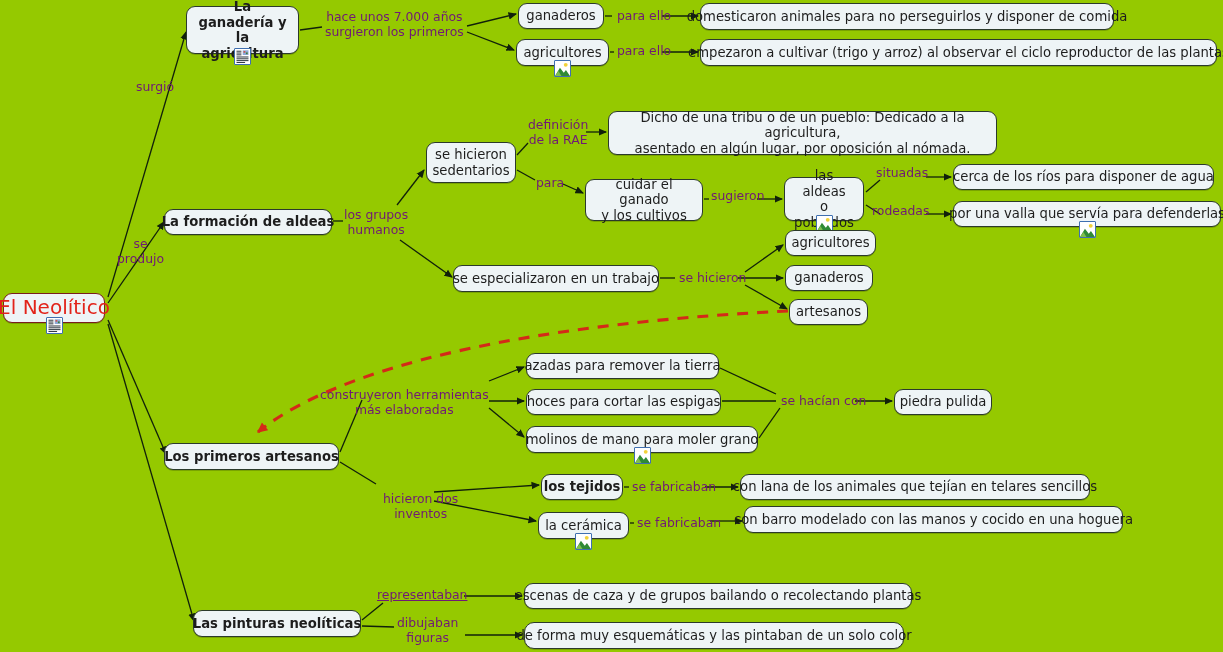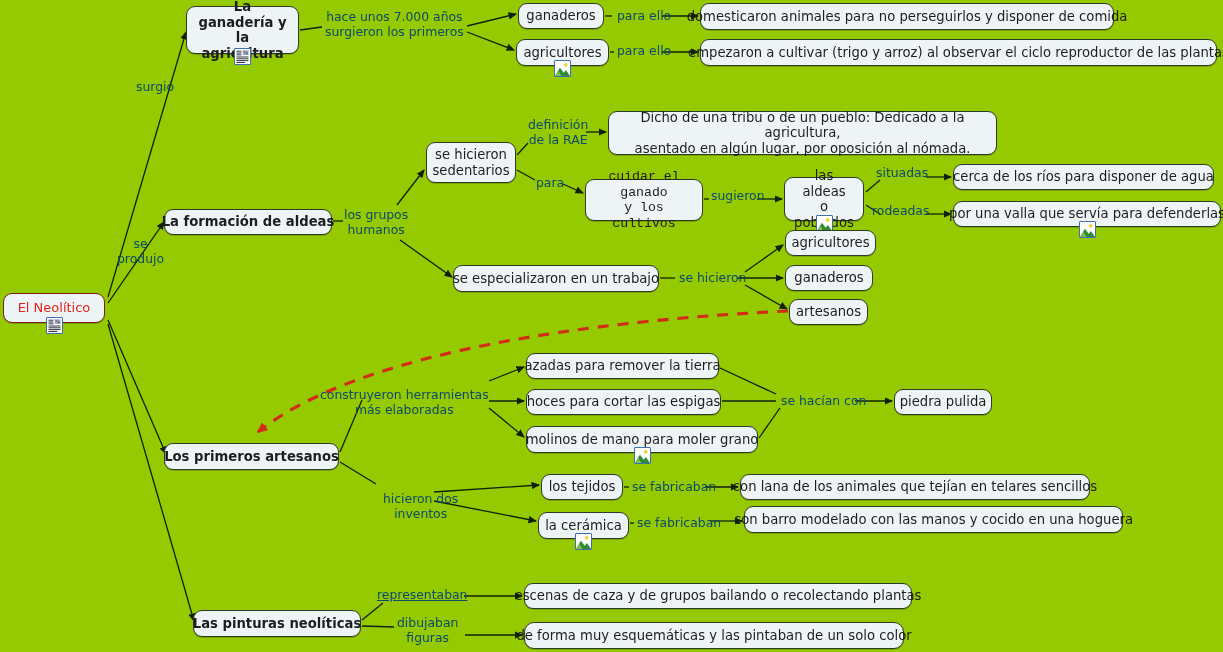--- a/index.html
+++ b/index.html
@@ -44,25 +44,25 @@
     justify-content: center;
     padding: 3px 9px;
     white-space: nowrap;
     box-shadow: 0 1px 0 rgba(0,0,0,0.18);
   }
   .node.multiline { white-space: normal; }
   .node.bold { font-weight: bold; }
   .node.root {
     border-color: #7a1d1d;
     color: #e2231a;
-    font-size: 13px;
+    font-size: 20px;
   }
   .linklabel {
     position: absolute;
-    color: #0c4a6e;
+    color: #701a75;
     font-size: 12.4px;
     line-height: 14.6px;
     text-align: center;
     white-space: nowrap;
     background: transparent;
   }
   .linklabel.multiline { white-space: normal; }
   .icon {
     position: absolute;
     width: 17px;
@@ -207,21 +207,21 @@
           <circle cx="10" cy="3.6" r="1.8" fill="#f2d23a"></circle>
           <path d="M0,14 L4.6,6.2 L8.2,11 L10.2,8.4 L14,14 Z" fill="#2f8a35"></path>
           <path d="M0,14 L3.2,9.4 L6.0,14 Z" fill="#7fbf4d"></path>
         </svg>
       </div>
       <div class="node" style="left: 700px; top: 3px; width: 414px; height: 27px;">domesticaron animales para no perseguirlos y disponer de comida</div>
       <div class="node" style="left: 700px; top: 39px; width: 517px; height: 27px;">empezaron a cultivar (trigo y arroz) al observar el ciclo reproductor de las plantas</div>
       <div class="node bold" style="left: 164px; top: 209px; width: 168px; height: 26px; text-align: center;">La formación de aldeas</div>
       <div class="node multiline" style="left: 426px; top: 142px; width: 90px; height: 41px;">se hicieron<br>sedentarios</div>
       <div class="node multiline" style="left: 608px; top: 111px; width: 389px; height: 44px;">Dicho de una tribu o de un pueblo: Dedicado a la agricultura,<br>asentado en algún lugar, por oposición al nómada.</div>
-      <div class="node multiline" style="left: 585px; top: 179px; width: 118px; height: 42px; font-family: Liberation Mono, monospace;">cuidar el ganado<br>y los cultivos</div>
+      <div class="node multiline" style="left: 585px; top: 179px; width: 118px; height: 42px;">cuidar el ganado<br>y los cultivos</div>
       <div class="node multiline" style="left: 784px; top: 177px; width: 80px; height: 44px; text-align: center;">las aldeas<br>o poblados</div>
       <div class="icon" style="left: 815.5px; top: 215px;">
         <svg viewBox="0 0 14 14">
           <rect x="0" y="0" width="14" height="14" fill="#ffffff"></rect>
           <circle cx="10" cy="3.6" r="1.8" fill="#f2d23a"></circle>
           <path d="M0,14 L4.6,6.2 L8.2,11 L10.2,8.4 L14,14 Z" fill="#2f8a35"></path>
           <path d="M0,14 L3.2,9.4 L6.0,14 Z" fill="#7fbf4d"></path>
         </svg>
       </div>
       <div class="node" style="left: 953px; top: 164px; width: 261px; height: 26px;">cerca de los ríos para disponer de agua</div>
@@ -244,21 +244,21 @@
       <div class="node" style="left: 526px; top: 426px; width: 232px; height: 27px;">molinos de mano para moler grano</div>
       <div class="icon" style="left: 633.5px; top: 447px;">
         <svg viewBox="0 0 14 14">
           <rect x="0" y="0" width="14" height="14" fill="#ffffff"></rect>
           <circle cx="10" cy="3.6" r="1.8" fill="#f2d23a"></circle>
           <path d="M0,14 L4.6,6.2 L8.2,11 L10.2,8.4 L14,14 Z" fill="#2f8a35"></path>
           <path d="M0,14 L3.2,9.4 L6.0,14 Z" fill="#7fbf4d"></path>
         </svg>
       </div>
       <div class="node" style="left: 894px; top: 389px; width: 98px; height: 26px;">piedra pulida</div>
-      <div class="node" style="left: 541px; top: 474px; width: 82px; height: 26px;">los tejidos</div>
+      <div class="node" style="left: 541px; top: 474px; width: 82px; height: 26px; font-weight: bold;">los tejidos</div>
       <div class="node" style="left: 538px; top: 512px; width: 91px; height: 27px;">la cerámica</div>
       <div class="icon" style="left: 575px; top: 533px;">
         <svg viewBox="0 0 14 14">
           <rect x="0" y="0" width="14" height="14" fill="#ffffff"></rect>
           <circle cx="10" cy="3.6" r="1.8" fill="#f2d23a"></circle>
           <path d="M0,14 L4.6,6.2 L8.2,11 L10.2,8.4 L14,14 Z" fill="#2f8a35"></path>
           <path d="M0,14 L3.2,9.4 L6.0,14 Z" fill="#7fbf4d"></path>
         </svg>
       </div>
       <div class="node" style="left: 740px; top: 474px; width: 350px; height: 26px;">con lana de los animales que tejían en telares sencillos</div>

